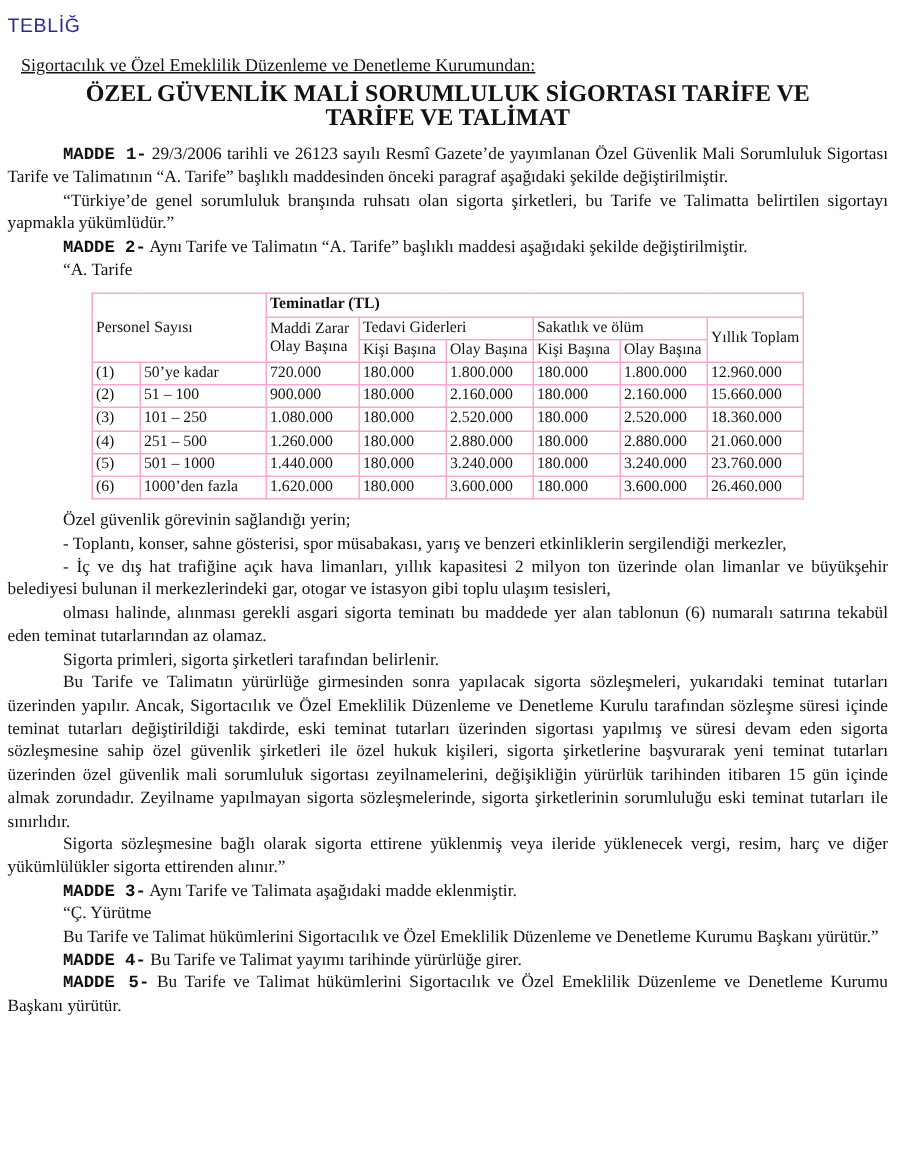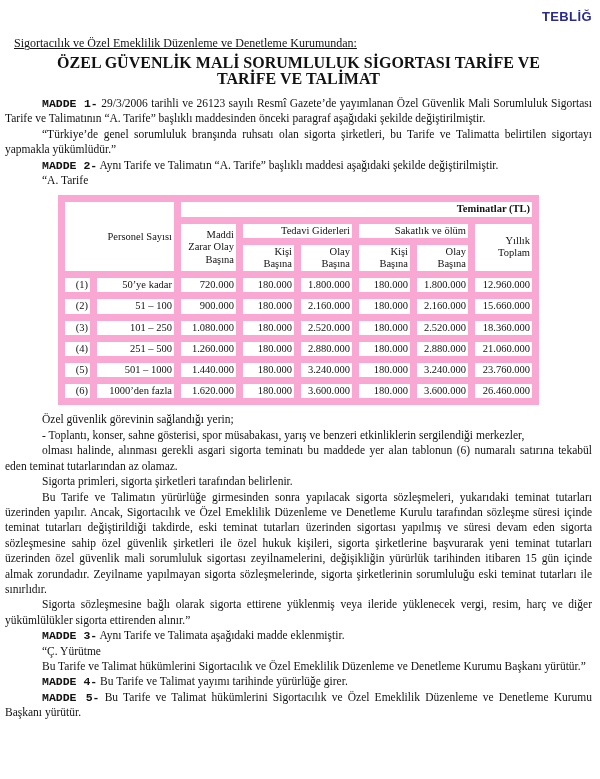--- a/index.html
+++ b/index.html
@@ -9,23 +9,23 @@
     height: 779px;
     overflow: hidden;
     background: #ffffff;
     color: #121212;
     font-family: "Liberation Serif", serif;
     font-size: 11.5px;
     line-height: 15.4px;
     padding: 9px 8px 0 5px;
   }
   .doc-kind {
-    text-align: right;
+    text-align: left;
     font-family: "Liberation Sans", sans-serif;
-    font-weight: bold;
+    font-weight: normal;
     font-size: 13px;
     letter-spacing: 0.4px;
     color: #2b2b8e;
     margin-bottom: 12px;
   }
   .from-heading {
     font-size: 12px;
     margin-left: 9px;
     margin-bottom: 3px;
   }
@@ -47,22 +47,22 @@
     width: 474px;
     margin: 7px auto 7px auto;
     border-collapse: collapse;
     border: 1.5px solid #000;
     font-family: "Liberation Serif", serif;
     font-size: 10.5px;
     line-height: 12.2px;
     color: #121212;
   }
   table.doc-table td {
-    border: 7px solid #f9a8d4;
-    text-align: right;
+    border: 1px solid #f9a8d4;
+    text-align: left;
     vertical-align: middle;
     padding: 1px 2px;
     overflow: hidden;
   }
   table.doc-table td.b { font-weight: bold; }
   table.doc-table tr.data-row td { height: 14px; }
 </style>
 </head>
 <body>
 
@@ -170,20 +170,21 @@
       <td>3.600.000</td>
       <td>180.000</td>
       <td>3.600.000</td>
       <td>26.460.000</td>
     </tr>
   </tbody>
     </table>
 
   <p class="para"><b></b><span>Özel güvenlik görevinin sağlandığı yerin;</span></p>
   <p class="para"><b></b><span>- Toplantı, konser, sahne gösterisi, spor müsabakası, yarış ve benzeri etkinliklerin sergilendiği merkezler,</span></p>
+  <p class="para"><b></b><span>- İç ve dış hat trafiğine açık hava limanları, yıllık kapasitesi 2 milyon ton üzerinde olan limanlar ve büyükşehir belediyesi bulunan il merkezlerindeki gar, otogar ve istasyon gibi toplu ulaşım tesisleri,</span></p>
   <p class="para"><b></b><span>olması halinde, alınması gerekli asgari sigorta teminatı bu maddede yer alan tablonun (6) numaralı satırına tekabül eden teminat tutarlarından az olamaz.</span></p>
   <p class="para"><b></b><span>Sigorta primleri, sigorta şirketleri tarafından belirlenir.</span></p>
   <p class="para"><b></b><span>Bu Tarife ve Talimatın yürürlüğe girmesinden sonra yapılacak sigorta sözleşmeleri, yukarıdaki teminat tutarları üzerinden yapılır. Ancak, Sigortacılık ve Özel Emeklilik Düzenleme ve Denetleme Kurulu tarafından sözleşme süresi içinde teminat tutarları değiştirildiği takdirde, eski teminat tutarları üzerinden sigortası yapılmış ve süresi devam eden sigorta sözleşmesine sahip özel güvenlik şirketleri ile özel hukuk kişileri, sigorta şirketlerine başvurarak yeni teminat tutarları üzerinden özel güvenlik mali sorumluluk sigortası zeyilnamelerini, değişikliğin yürürlük tarihinden itibaren 15 gün içinde almak zorundadır. Zeyilname yapılmayan sigorta sözleşmelerinde, sigorta şirketlerinin sorumluluğu eski teminat tutarları ile sınırlıdır.</span></p>
   <p class="para"><b></b><span>Sigorta sözleşmesine bağlı olarak sigorta ettirene yüklenmiş veya ileride yüklenecek vergi, resim, harç ve diğer yükümlülükler sigorta ettirenden alınır.”</span></p>
   <p class="para"><b>MADDE 3-</b><span> Aynı Tarife ve Talimata aşağıdaki madde eklenmiştir.</span></p>
   <p class="para"><b></b><span>“Ç. Yürütme</span></p>
   <p class="para"><b></b><span>Bu Tarife ve Talimat hükümlerini Sigortacılık ve Özel Emeklilik Düzenleme ve Denetleme Kurumu Başkanı yürütür.”</span></p>
   <p class="para"><b>MADDE 4-</b><span> Bu Tarife ve Talimat yayımı tarihinde yürürlüğe girer.</span></p>
   <p class="para"><b>MADDE 5-</b><span> Bu Tarife ve Talimat hükümlerini Sigortacılık ve Özel Emeklilik Düzenleme ve Denetleme Kurumu Başkanı yürütür.</span></p>
 

